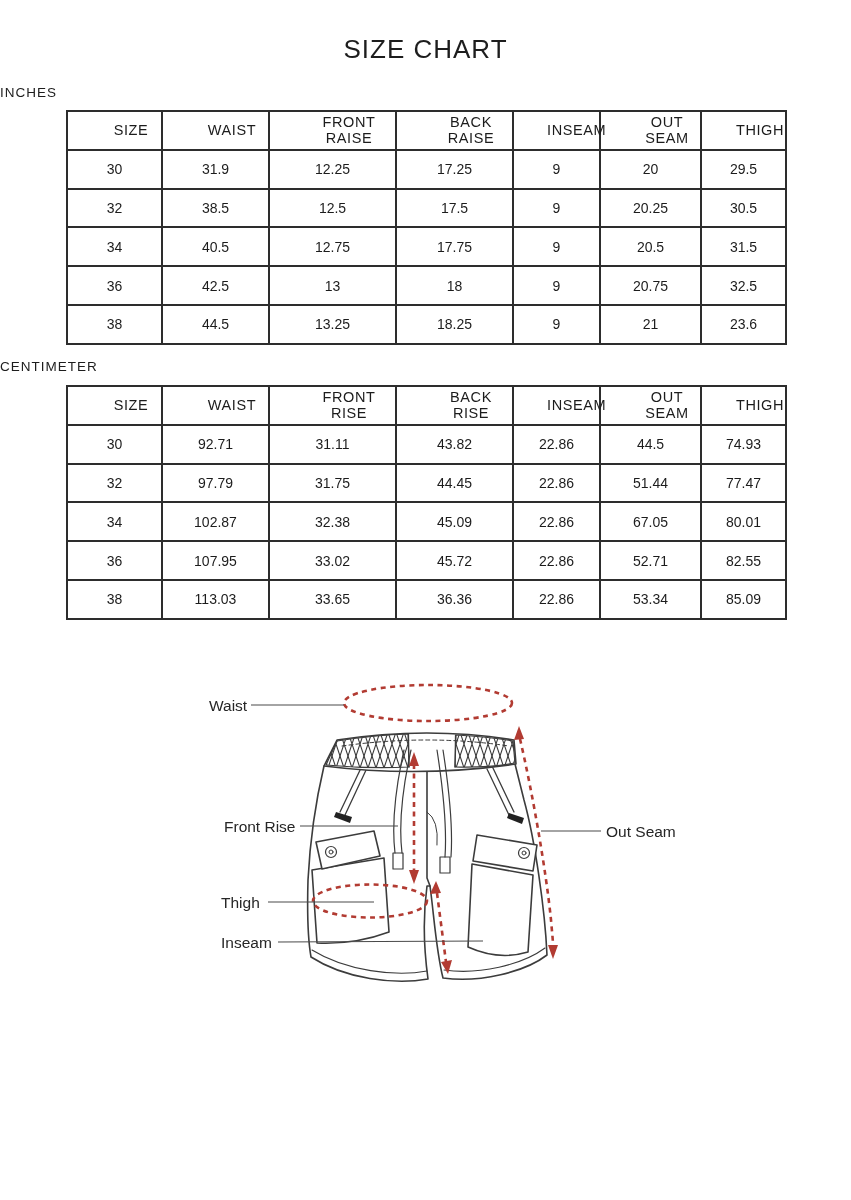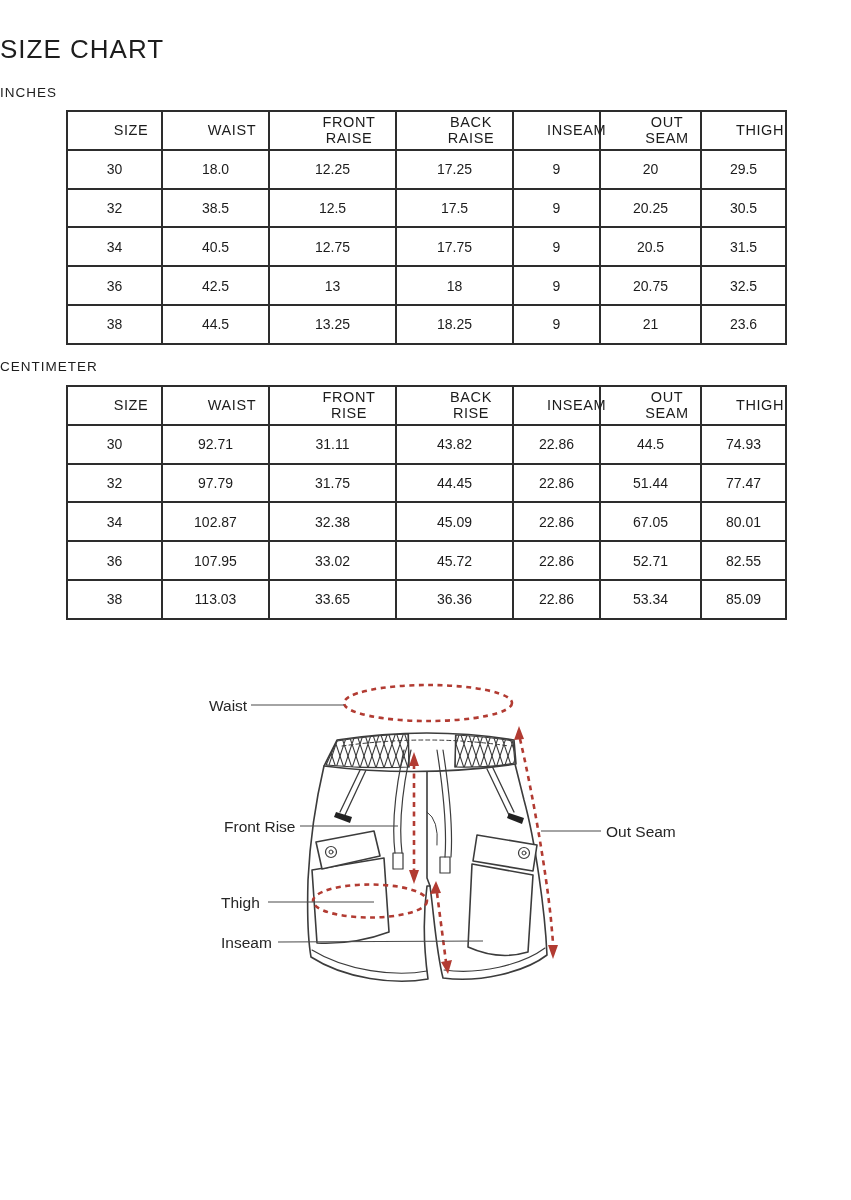--- a/index.html
+++ b/index.html
@@ -8,21 +8,21 @@
     width: 851px;
     height: 1200px;
     background: #ffffff;
     font-family: "Liberation Sans", sans-serif;
     overflow: hidden;
   }
   .title {
     position: absolute;
     top: 34px; left: 0;
     width: 100%;
-    text-align: left;
+    text-align: center;
     font-size: 26px;
     letter-spacing: 1px;
     color: #1d1d1d;
   }
   .unit-label {
     position: absolute;
     left: 0;
     width: 100%;
     font-size: 13.5px;
     letter-spacing: 1px;
@@ -88,21 +88,21 @@
           <th>FRONT RAISE</th>
           <th>BACK RAISE</th>
           <th>INSEAM</th>
           <th>OUT SEAM</th>
           <th>THIGH</th>
         </tr>
       </thead>
       <tbody>
         <tr>
           <td>30</td>
-          <td>18.0</td>
+          <td>31.9</td>
           <td>12.25</td>
           <td>17.25</td>
           <td>9</td>
           <td>20</td>
           <td>29.5</td>
         </tr>
         <tr>
           <td>32</td>
           <td>38.5</td>
           <td>12.5</td>

